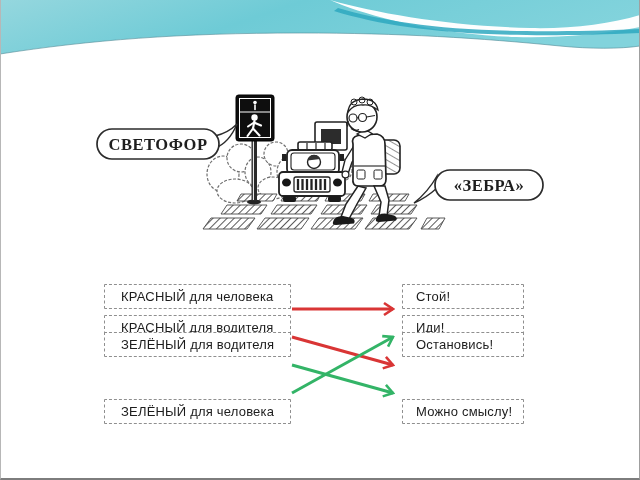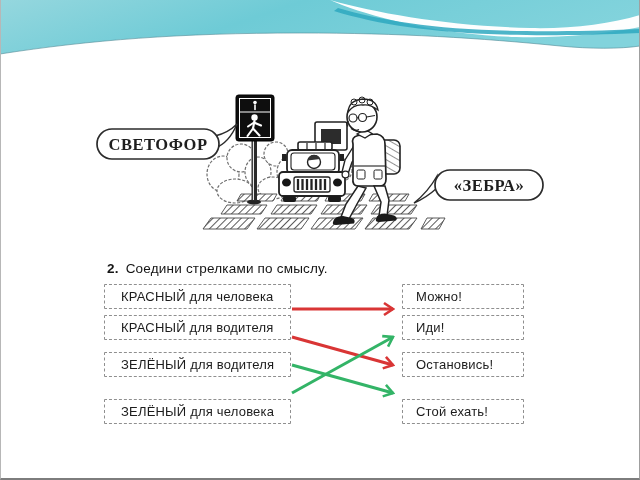--- a/index.html
+++ b/index.html
@@ -18,21 +18,21 @@
     letter-spacing:.2px;white-space:nowrap;
   }
   .task-num{font-weight:bold;margin-right:7px;}
   .match-box{
     position:absolute;height:25px;border:1.5px dashed #8f8f8f;border-radius:1px;
     box-sizing:border-box;background:#fff;display:flex;align-items:center;
     font-size:13px;color:#1c1c1c;letter-spacing:.2px;white-space:nowrap;
   }
   .left-col .match-box{left:104px;width:187px;padding-left:16px;}
   .right-col .match-box{left:402px;width:122px;padding-left:13px;}
-  .r0{top:284px;} .r1{top:315px;} .r2{top:352px;} .r3{top:399px;}
+  .r0{top:284px;} .r1{top:315px;} .r2{top:332px;} .r3{top:399px;}
   .arrows{position:absolute;left:290px;top:290px;}
   svg text.bubble-label{
     font-family:"Liberation Serif",serif;font-size:16.5px;font-weight:600;
     fill:#1e1e1e;letter-spacing:.5px;
   }
 </style>
 </head>
 <body>
 
 <div id="slide">
@@ -180,35 +180,32 @@
       <text class="bubble-label" x="63" y="62" text-anchor="middle">СВЕТОФОР</text>
     </g>
 
     <g>
       <path d="M342,100 Q331,110 319,115 Q333,104 342,88 Z" fill="#ffffff" stroke="#2b2b2b" stroke-width="1.4"></path>
       <rect x="340" y="82" width="108" height="30" rx="15" fill="#ffffff" stroke="#2b2b2b" stroke-width="1.7"></rect>
       <text class="bubble-label" x="394" y="103" text-anchor="middle">«ЗЕБРА»</text>
     </g>
   </svg>
 
-  <div class="task-line">
-    <span class="task-num">2.</span><span>Соедини стрелками по смыслу.</span>
-  </div>
 
   <div class="left-col">
     <div class="match-box r0">КРАСНЫЙ для человека</div>
     <div class="match-box r1">КРАСНЫЙ для водителя</div>
     <div class="match-box r2">ЗЕЛЁНЫЙ для водителя</div>
     <div class="match-box r3">ЗЕЛЁНЫЙ для человека</div>
   </div>
   <div class="right-col">
-    <div class="match-box r0">Можно!</div>
+    <div class="match-box r0">Стой!</div>
     <div class="match-box r1">Иди!</div>
     <div class="match-box r2">Остановись!</div>
-    <div class="match-box r3">Стой ехать!</div>
+    <div class="match-box r3">Можно смыслу!</div>
   </div>
 
   <svg class="arrows" width="116" height="122" viewBox="0 0 116 122">
     <defs>
       <marker id="ah-red" viewBox="-11 -8 13 16" refX="0" refY="0" markerWidth="13" markerHeight="16" orient="auto" markerUnits="userSpaceOnUse">
         <path d="M-9,-6 L0,0 L-9,6" fill="none" stroke="#d93535" stroke-width="2.6"></path>
       </marker>
       <marker id="ah-green" viewBox="-11 -8 13 16" refX="0" refY="0" markerWidth="13" markerHeight="16" orient="auto" markerUnits="userSpaceOnUse">
         <path d="M-9,-6 L0,0 L-9,6" fill="none" stroke="#33b467" stroke-width="2.6"></path>
       </marker>

